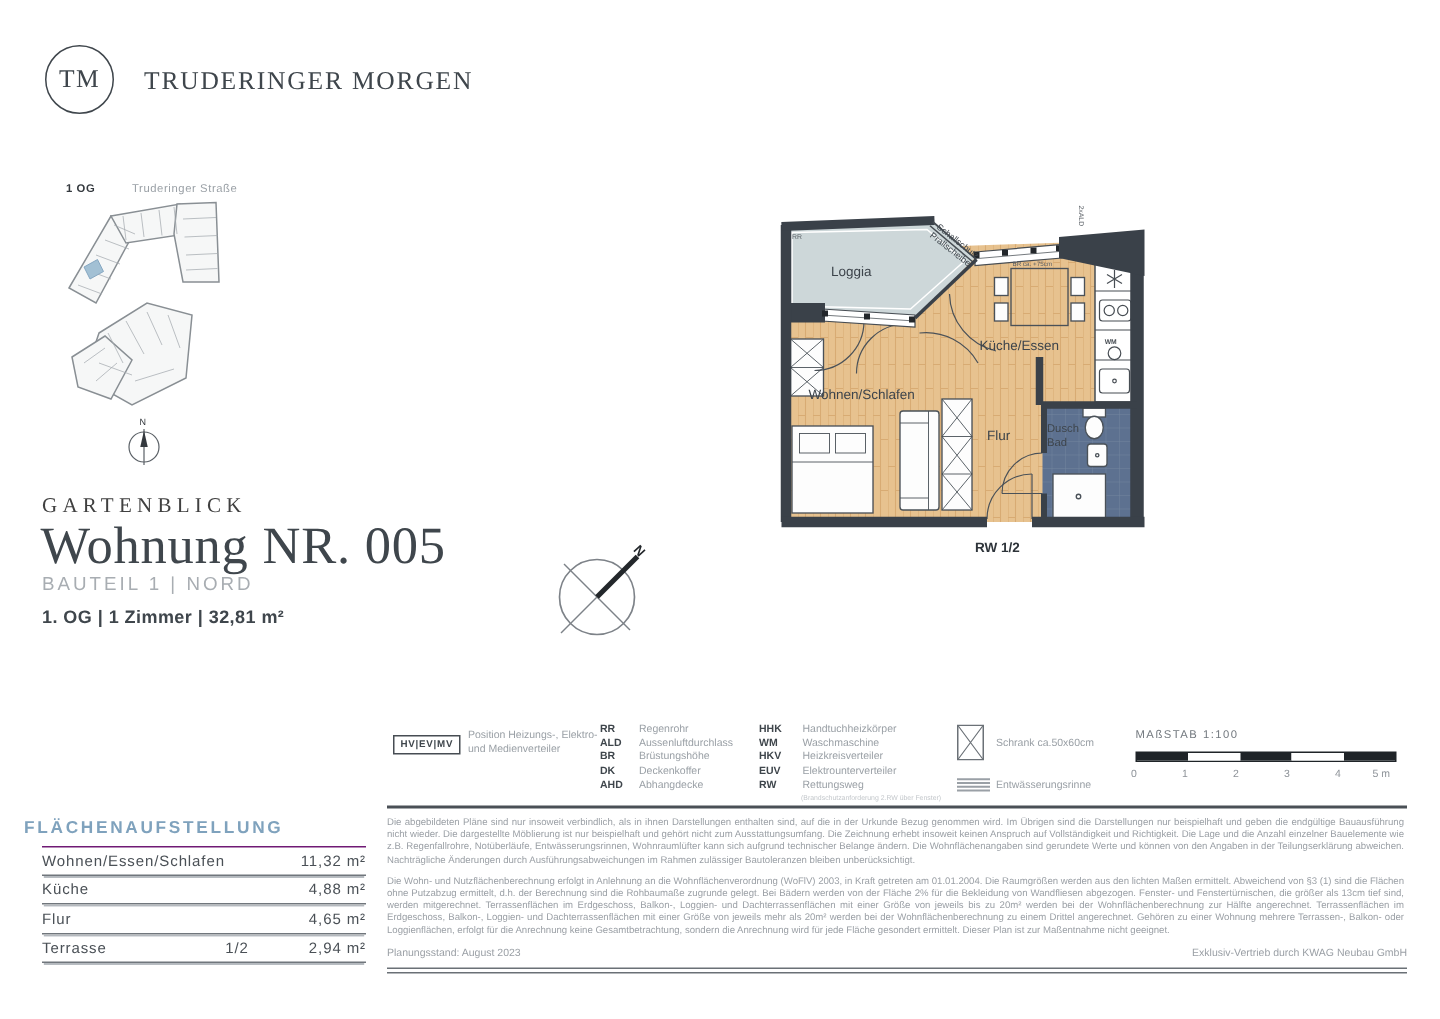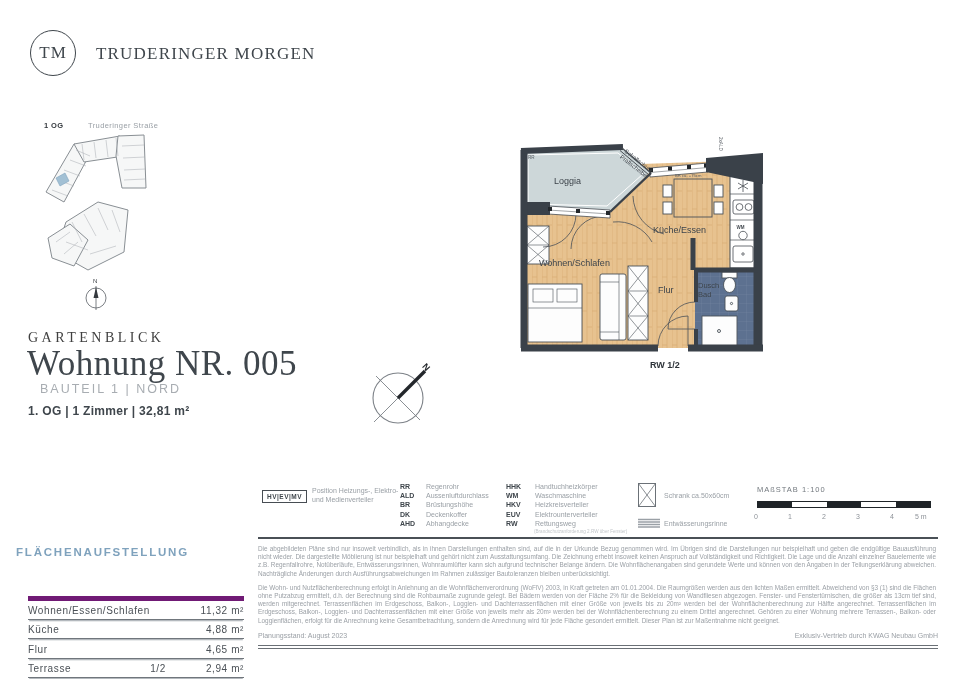--- a/index.html
+++ b/index.html
@@ -8,40 +8,40 @@
   .abs{position:absolute;}
   
   .logo-circle{left:30px;top:30px;width:44px;height:44px;border:1.6px solid #3f464c;border-radius:50%;
     display:flex;align-items:center;justify-content:center;font-family:"Liberation Serif",serif;
     font-size:17px;letter-spacing:1px;}
   .brand{left:96px;top:44px;font-family:"Liberation Serif",serif;font-size:17px;letter-spacing:1.2px;color:#3f464c;}
   .mini-label{font-size:7.5px;letter-spacing:.4px;}
   
   .project{left:28px;top:330px;font-family:"Liberation Serif",serif;font-size:14px;letter-spacing:3.5px;color:#404040;}
   .unit-title{left:27px;top:344px;font-family:"Liberation Serif",serif;font-size:35px;font-weight:400;color:#3f464c;letter-spacing:.5px;}
-  .building{left:28px;top:382px;font-size:12.5px;letter-spacing:2px;color:#a8adb2;margin-left:12px;}
+  .building{left:28px;top:382px;font-size:12.5px;letter-spacing:2px;color:#a8adb2;}
   .details{left:28px;top:404px;font-size:12px;font-weight:bold;color:#3f464c;letter-spacing:.3px;}
   
   .hv-box{left:262px;top:490px;border:1.4px solid #474d53;padding:2px 4px;font-size:6.5px;font-weight:bold;letter-spacing:.5px;color:#3f464c;}
   .hv-text{left:312px;top:487px;width:92px;font-size:7px;line-height:8.8px;color:#9aa0a6;}
   .lcol{top:483px;display:flex;flex-direction:column;}
   .lrow{display:flex;height:9.2px;align-items:baseline;font-size:7px;}
   .lcode{font-weight:bold;color:#3f464c;width:26px;}
   .lterm{color:#9aa0a6;}
   .rw-note{left:534px;top:529px;font-size:4.6px;color:#c3c7cb;}
   .sym-label{font-size:7px;color:#9aa0a6;}
   .scale-label{left:757px;top:485px;font-size:7.5px;letter-spacing:1px;color:#73797f;}
   .scale-bar{left:757px;top:501px;width:172px;height:5px;border:1px solid #1f2428;display:flex;}
   .scale-bar div{flex:1;}
   .tick{top:513px;font-size:7px;color:#8d9298;}
   .divider1{left:258px;top:537px;width:680px;border-top:2.4px solid #4a5056;}
   .divider2{left:258px;top:645px;width:680px;height:2.2px;border-top:1px solid #6a7076;border-bottom:1px solid #6a7076;}
   
   .fa-heading{left:16px;top:546px;font-size:11.5px;font-weight:bold;letter-spacing:1.8px;color:#7fa2bd;}
-  .fa-table{left:28px;top:596px;width:216px;border-top:5px solid #701a75;box-shadow:0 0 0 0 transparent;}
+  .fa-table{left:28px;top:564px;width:216px;border-top:1px solid #701a75;box-shadow:0 0 0 0 transparent;}
   .fa-row{display:flex;align-items:baseline;padding:4.2px 0 3px 0;border-bottom:1px solid #70767c;
     box-shadow:0 2.5px 0 -1.2px #b4b9be;font-size:10px;letter-spacing:.6px;color:#4a5056;}
   .fa-label{flex:1;}
   .fa-frac{width:48px;text-align:center;}
   .fa-val{width:62px;text-align:right;}
   
   .disc{left:258px;top:545px;width:678px;font-size:6.4px;line-height:8.2px;color:#9ba0a6;text-align:justify;}
   .disc p{margin:0 0 6px 0;}
   .foot{top:632px;font-size:7px;color:#9ba0a6;}
   svg text{font-family:"Liberation Sans",sans-serif;}

